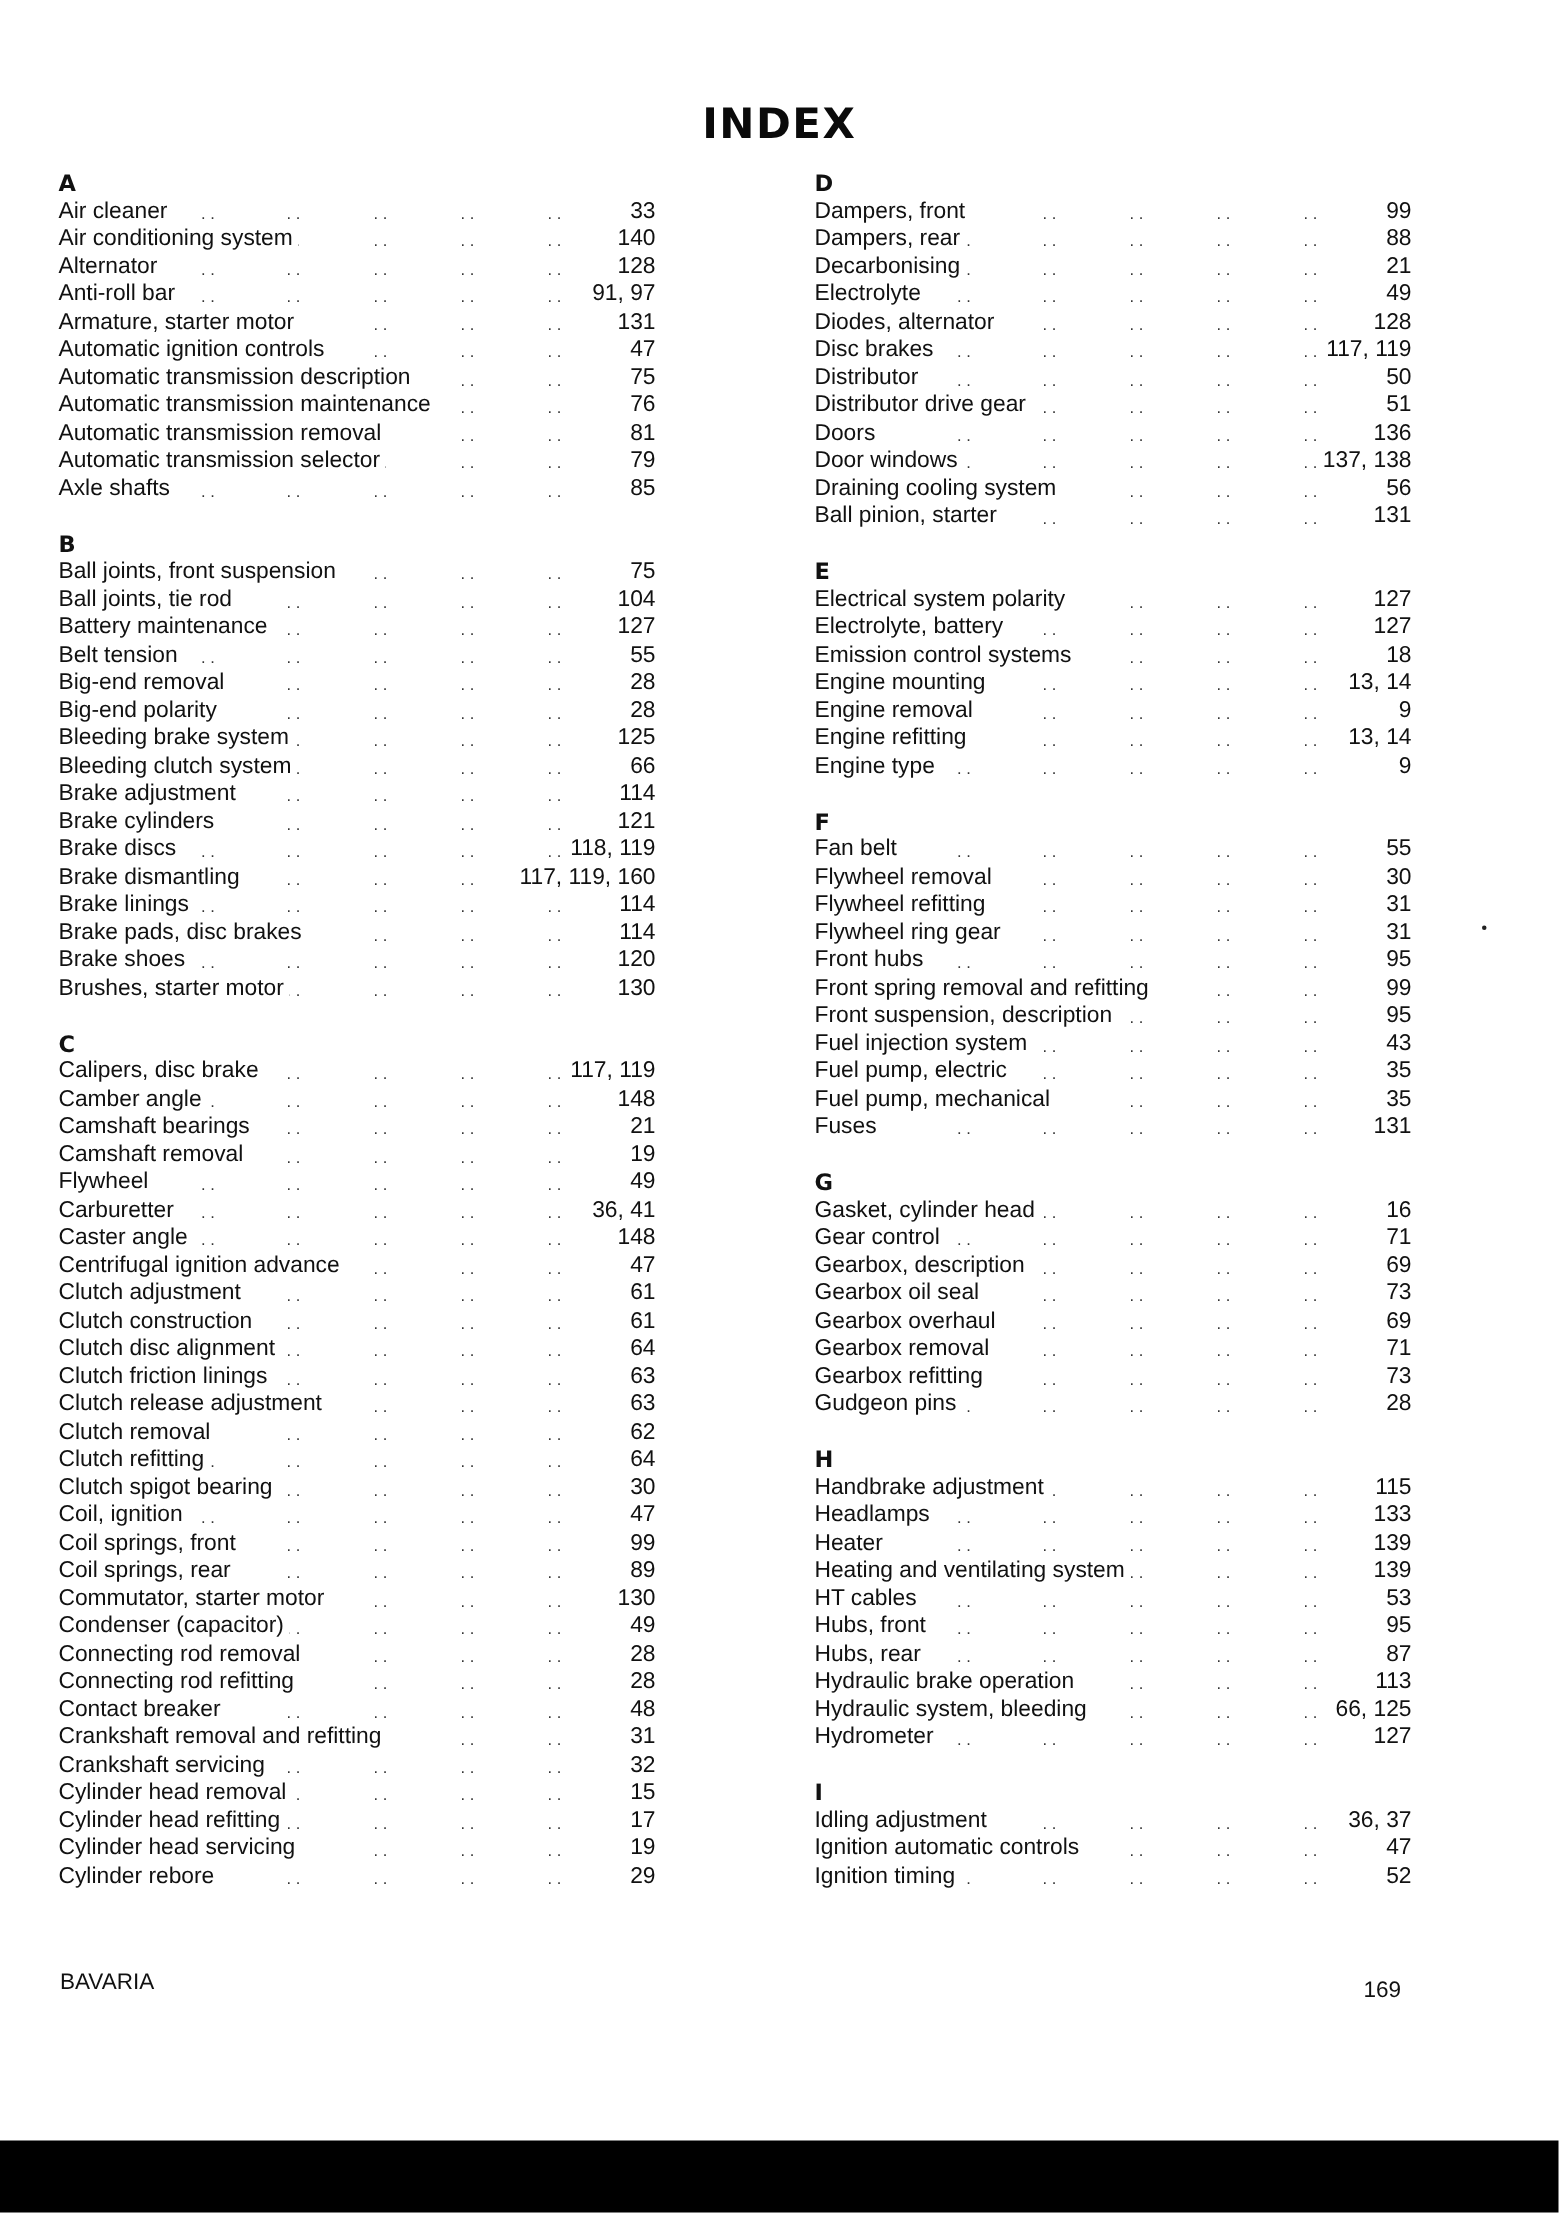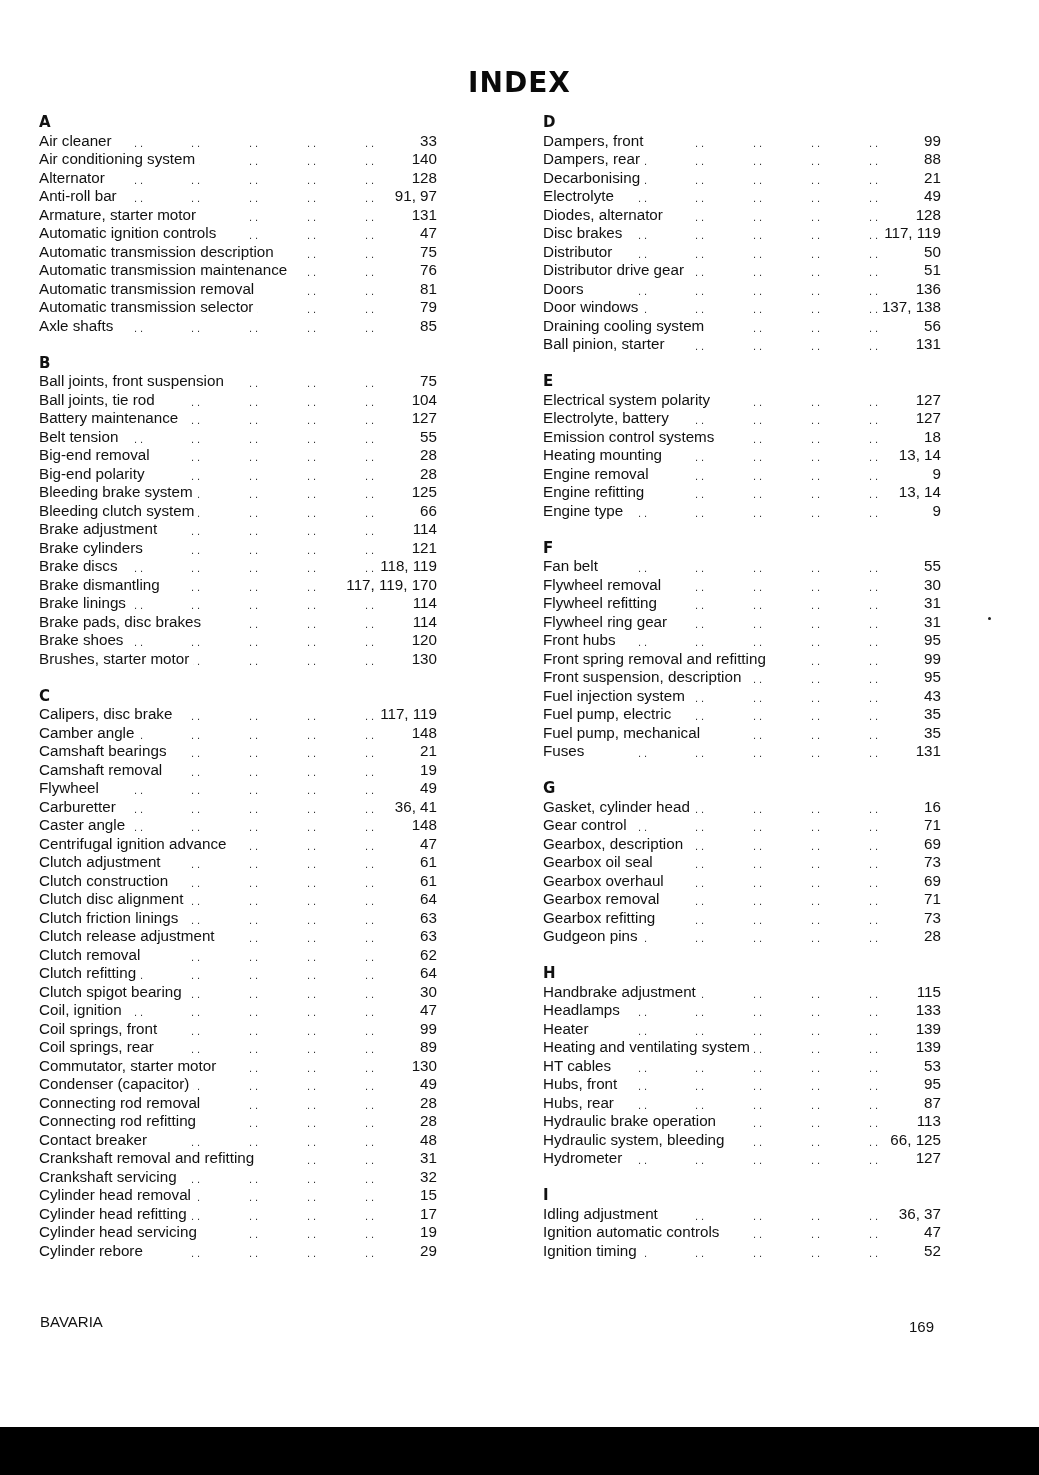--- a/index.html
+++ b/index.html
@@ -293,21 +293,21 @@
       </div>
       <div class="entry">
         <div class="dots">
           <span class="dot-pair" style="left: 95px;">. .</span>
           <span class="dot-pair" style="left: 152px;">. .</span>
           <span class="dot-pair" style="left: 210px;">. .</span>
           <span class="dot-pair" style="left: 268px;">. .</span>
           <span class="dot-pair" style="left: 326px;">. .</span>
         </div>
         <span class="label">Brake dismantling</span>
-        <span class="pages">117, 119, 170</span>
+        <span class="pages">117, 119, 160</span>
       </div>
       <div class="entry">
         <div class="dots">
           <span class="dot-pair" style="left: 95px;">. .</span>
           <span class="dot-pair" style="left: 152px;">. .</span>
           <span class="dot-pair" style="left: 210px;">. .</span>
           <span class="dot-pair" style="left: 268px;">. .</span>
           <span class="dot-pair" style="left: 326px;">. .</span>
         </div>
         <span class="label">Brake linings</span>
@@ -853,21 +853,21 @@
         <span class="pages">18</span>
       </div>
       <div class="entry">
         <div class="dots">
           <span class="dot-pair" style="left: 95px;">. .</span>
           <span class="dot-pair" style="left: 152px;">. .</span>
           <span class="dot-pair" style="left: 210px;">. .</span>
           <span class="dot-pair" style="left: 268px;">. .</span>
           <span class="dot-pair" style="left: 326px;">. .</span>
         </div>
-        <span class="label">Heating mounting</span>
+        <span class="label">Engine mounting</span>
         <span class="pages">13, 14</span>
       </div>
       <div class="entry">
         <div class="dots">
           <span class="dot-pair" style="left: 95px;">. .</span>
           <span class="dot-pair" style="left: 152px;">. .</span>
           <span class="dot-pair" style="left: 210px;">. .</span>
           <span class="dot-pair" style="left: 268px;">. .</span>
           <span class="dot-pair" style="left: 326px;">. .</span>
         </div>

